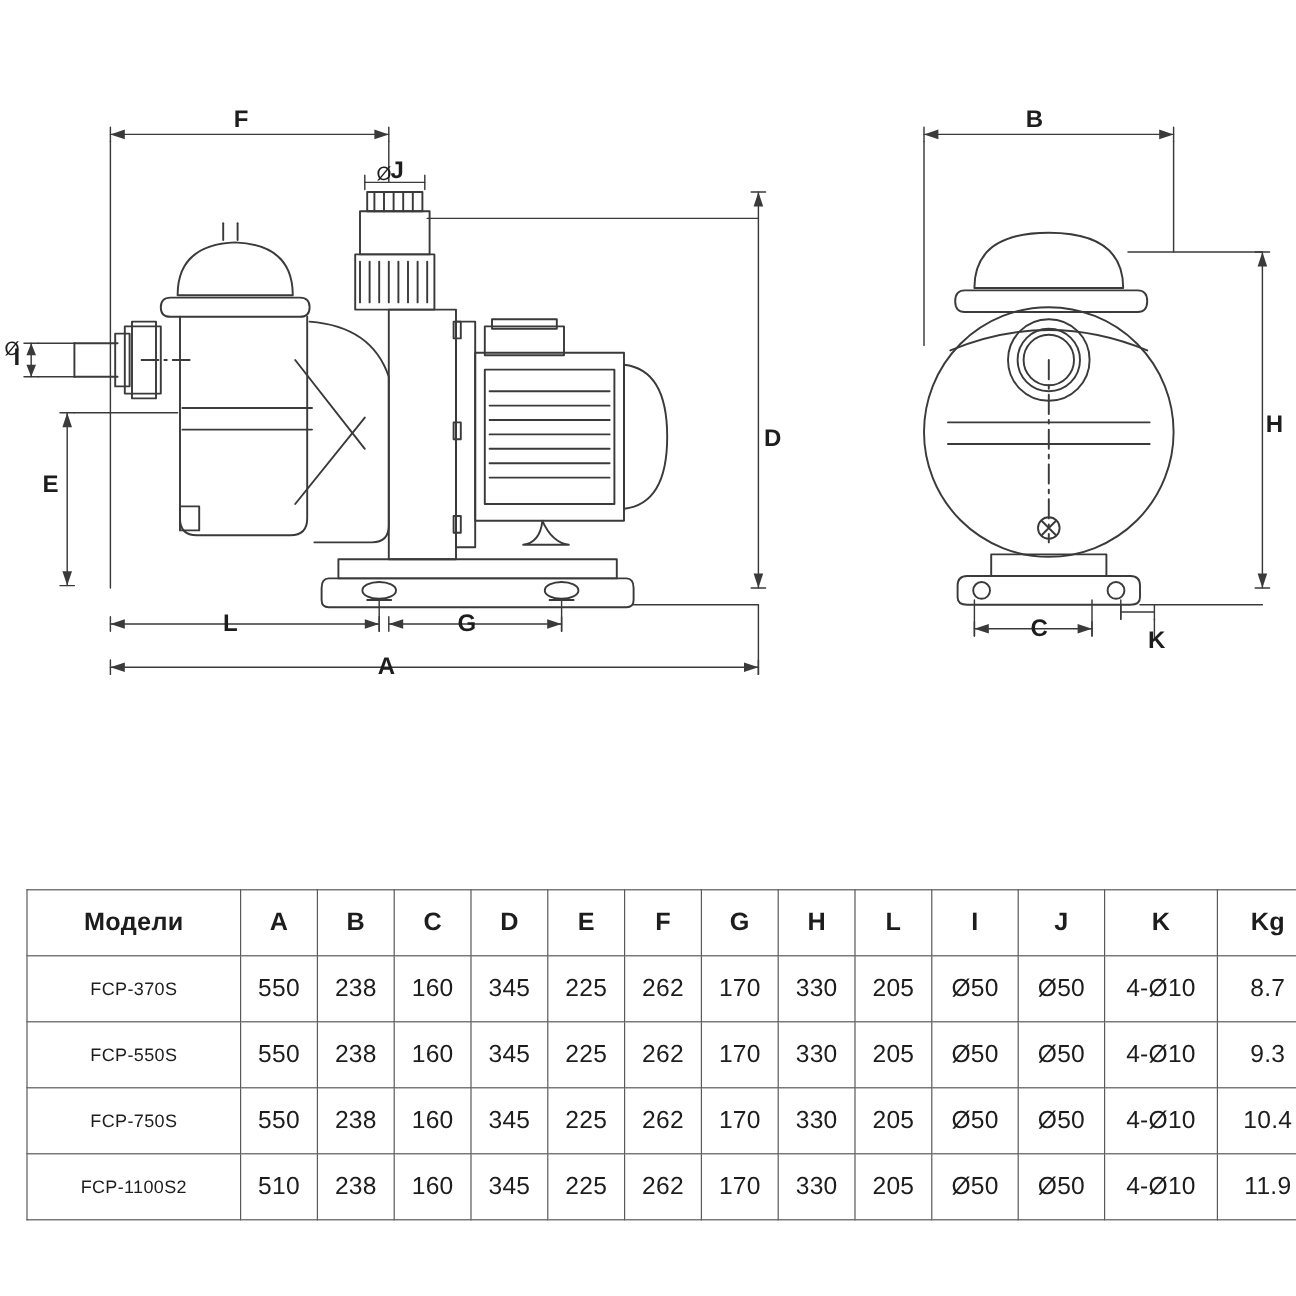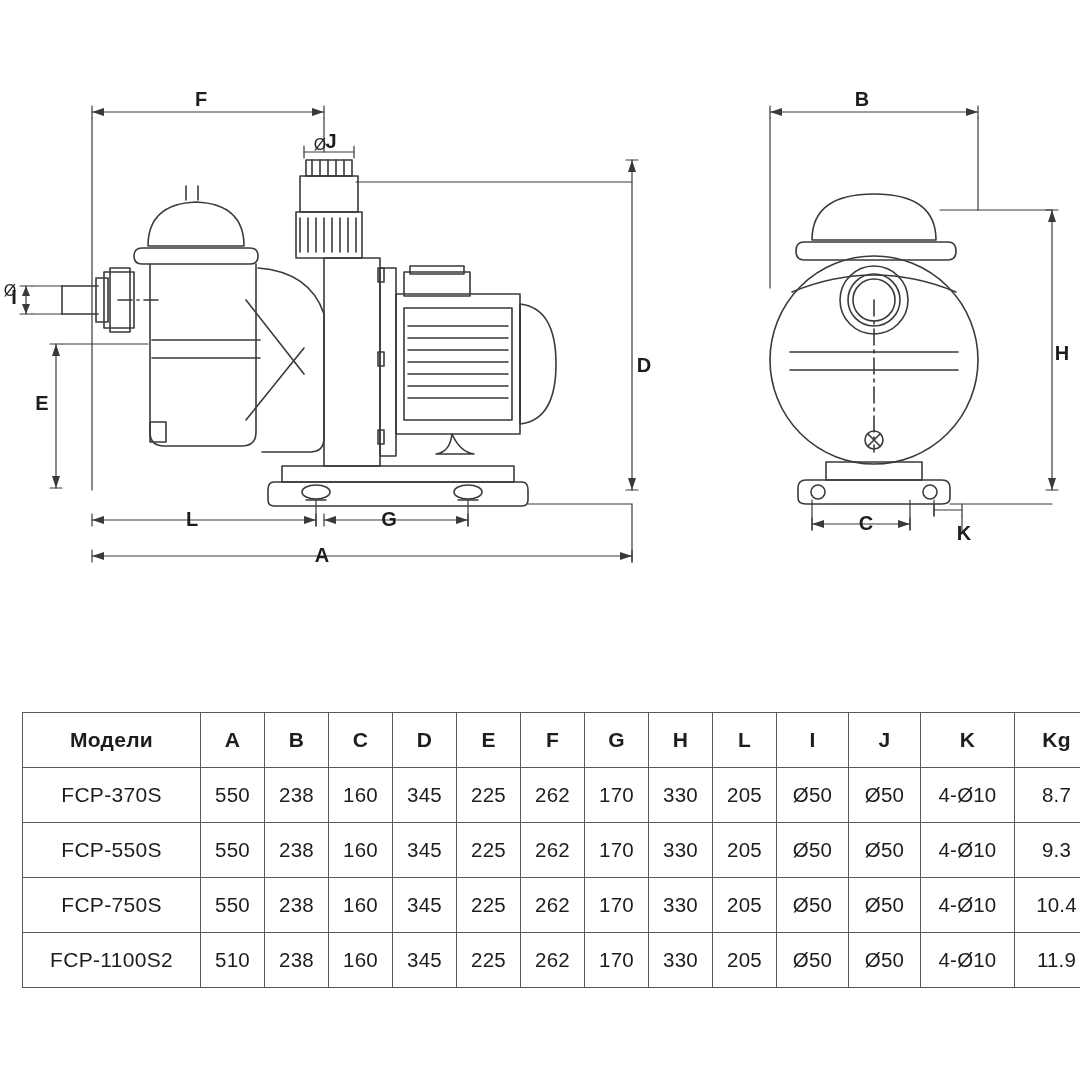--- a/index.html
+++ b/index.html
@@ -4,35 +4,35 @@
 <style>
   html,body{margin:0;padding:0;background:#ffffff;}
   body{width:1080px;height:1080px;font-family:"Liberation Sans",sans-serif;color:#1a1a1a;overflow:hidden;position:relative;}
   .stage{position:relative;width:1080px;height:1080px;}
 
   
   .drawing{position:absolute;left:0;top:0;width:1080px;height:620px;}
   .drawing svg{display:block;}
 
   
-  .table-wrap{position:absolute;left:22px;top:712px;width:1038px;}
+  .table-wrap{position:absolute;left:22px;top:741px;width:1038px;}
   table.spec{border-collapse:collapse;width:1038px;table-layout:fixed;}
   table.spec td{
     border:1.6px solid #5a5a5a;
     text-align:center;
     vertical-align:middle;
     height:54px;
     font-size:20.5px;
     color:#1d1d1d;
     letter-spacing:.2px;
     padding:0 2px;
     white-space:nowrap;
   }
   table.spec tr.head td{font-weight:bold;font-size:21px;}
-  table.spec td.model{font-size:21px;letter-spacing:.3px;}
+  table.spec td.model{font-size:15px;letter-spacing:.3px;}
   table.spec tr.head td.model{font-weight:bold;}
   
   col.c-model{width:178px;}
   col.c-n{width:64px;}
   col.c-w{width:72px;}
   col.c-k{width:94px;}
   col.c-kg{width:84px;}
 </style>
 </head>
 <body>

